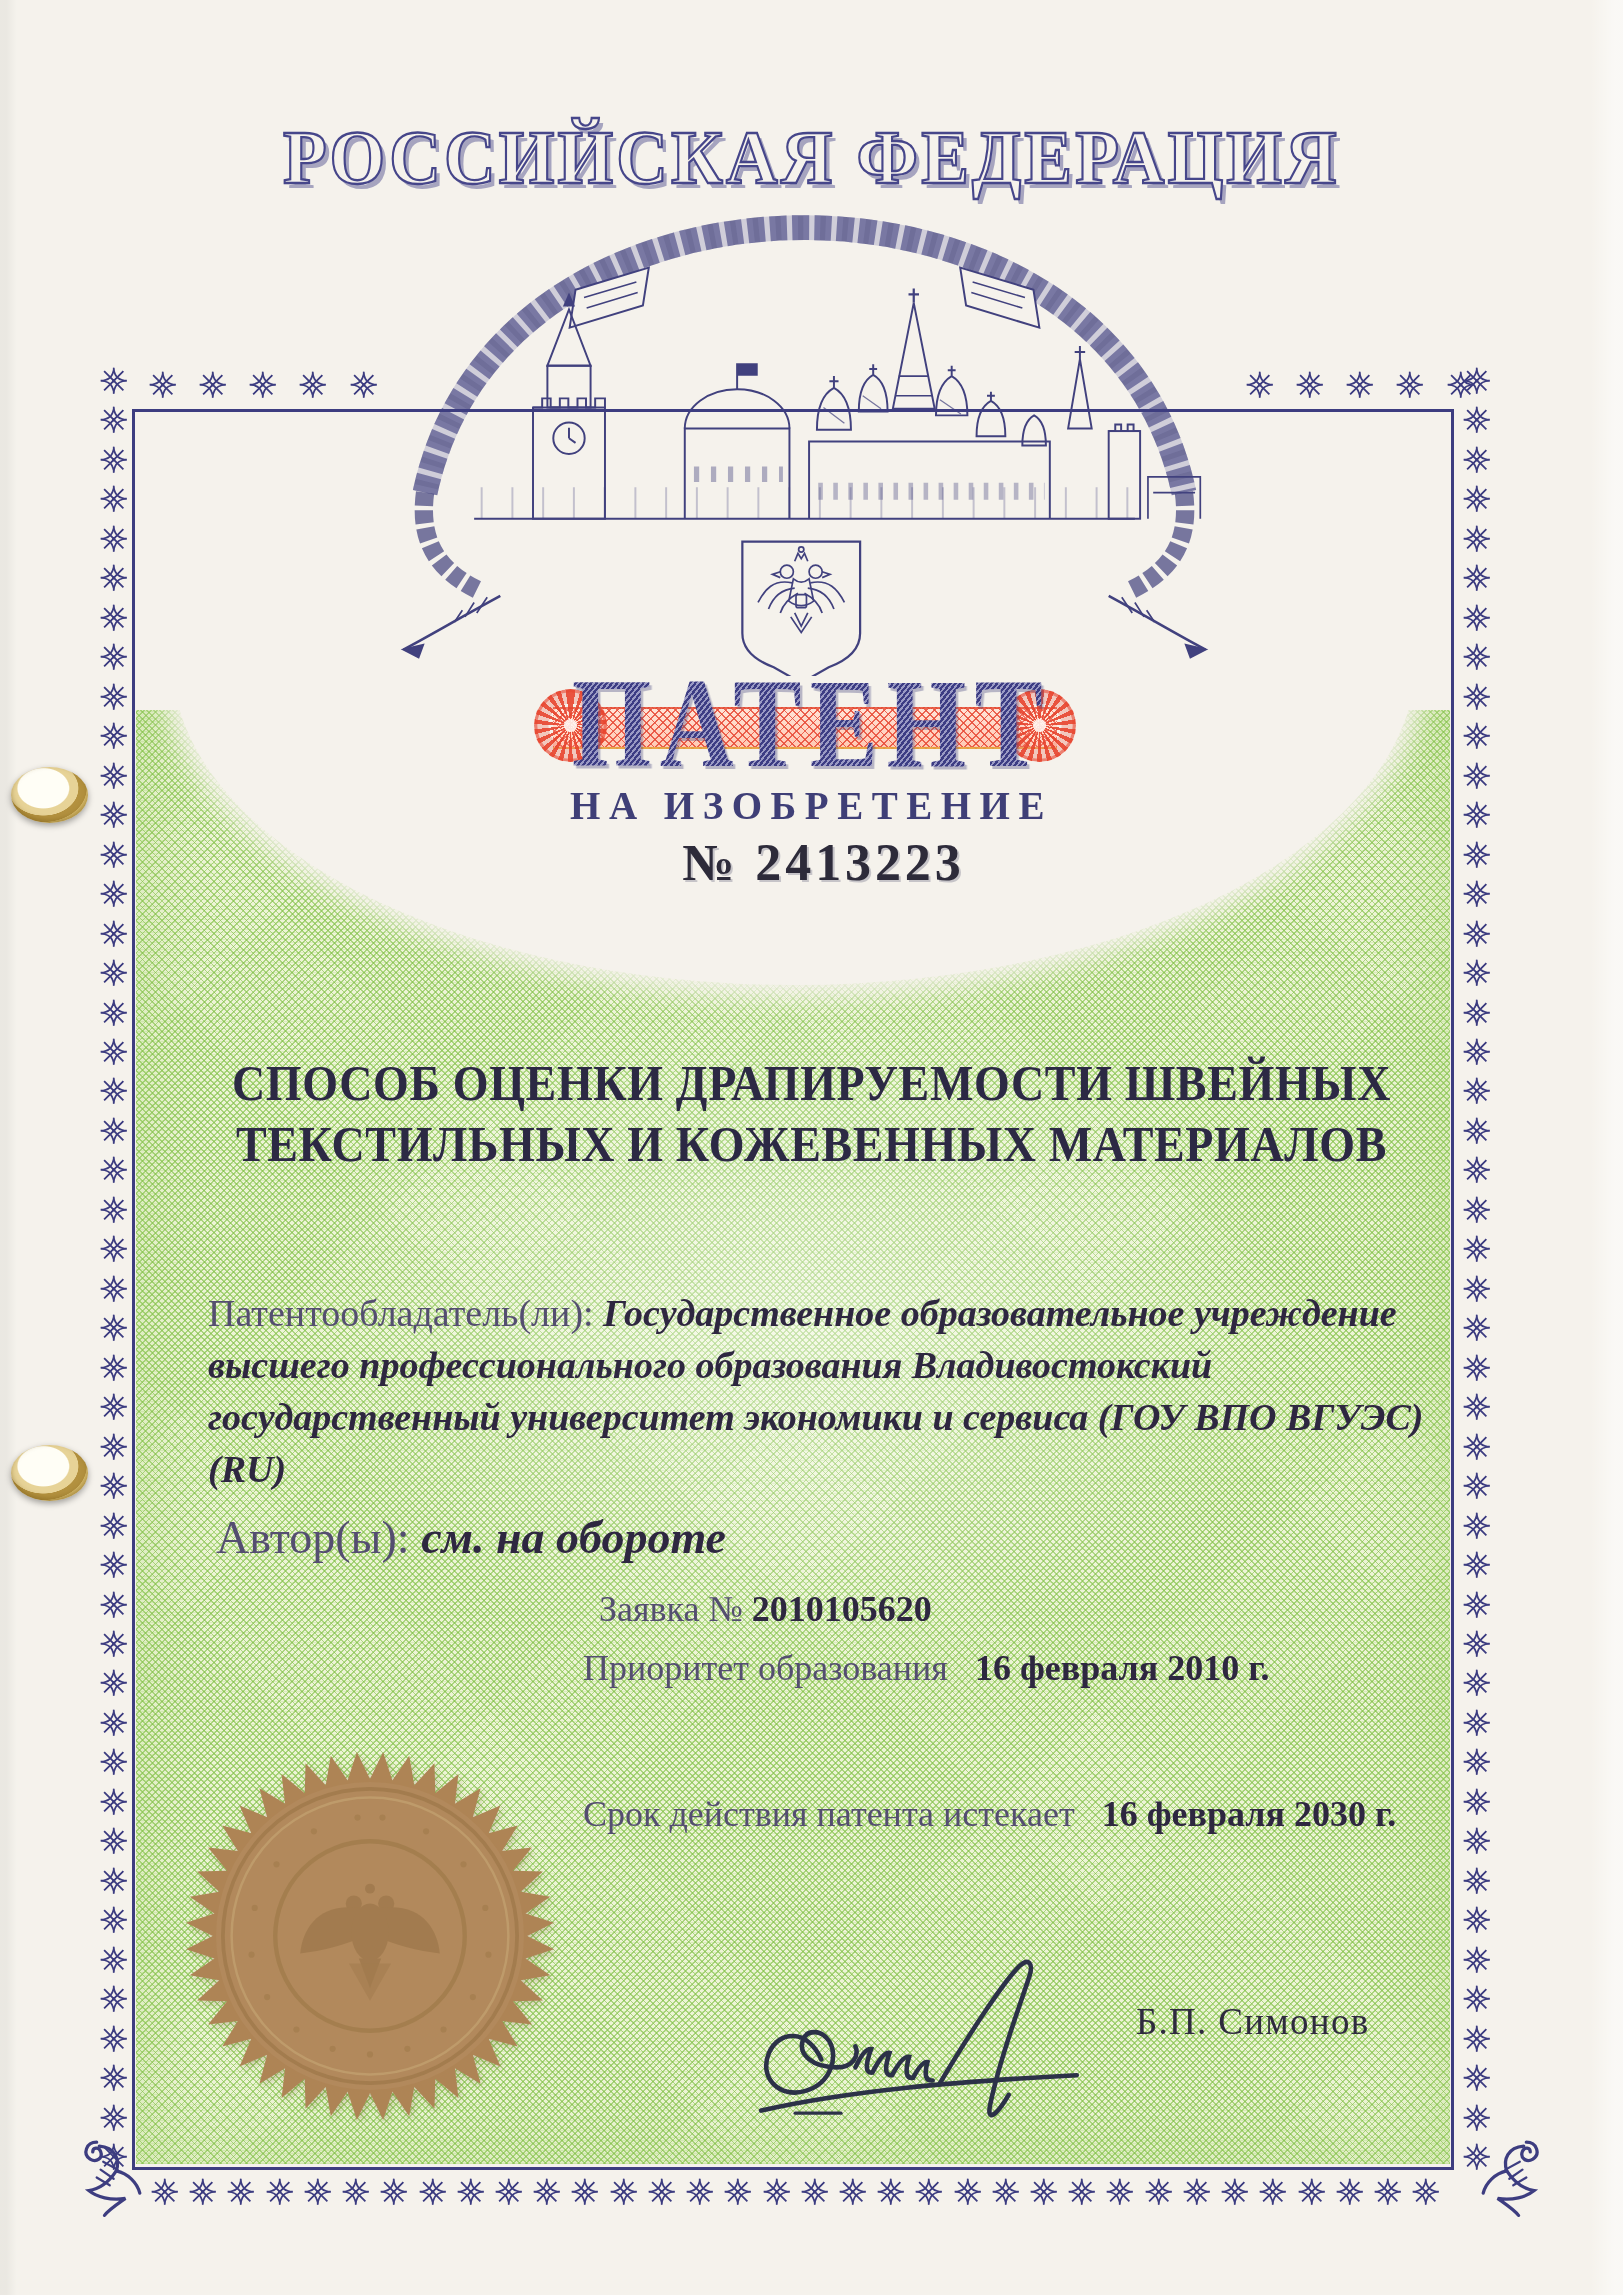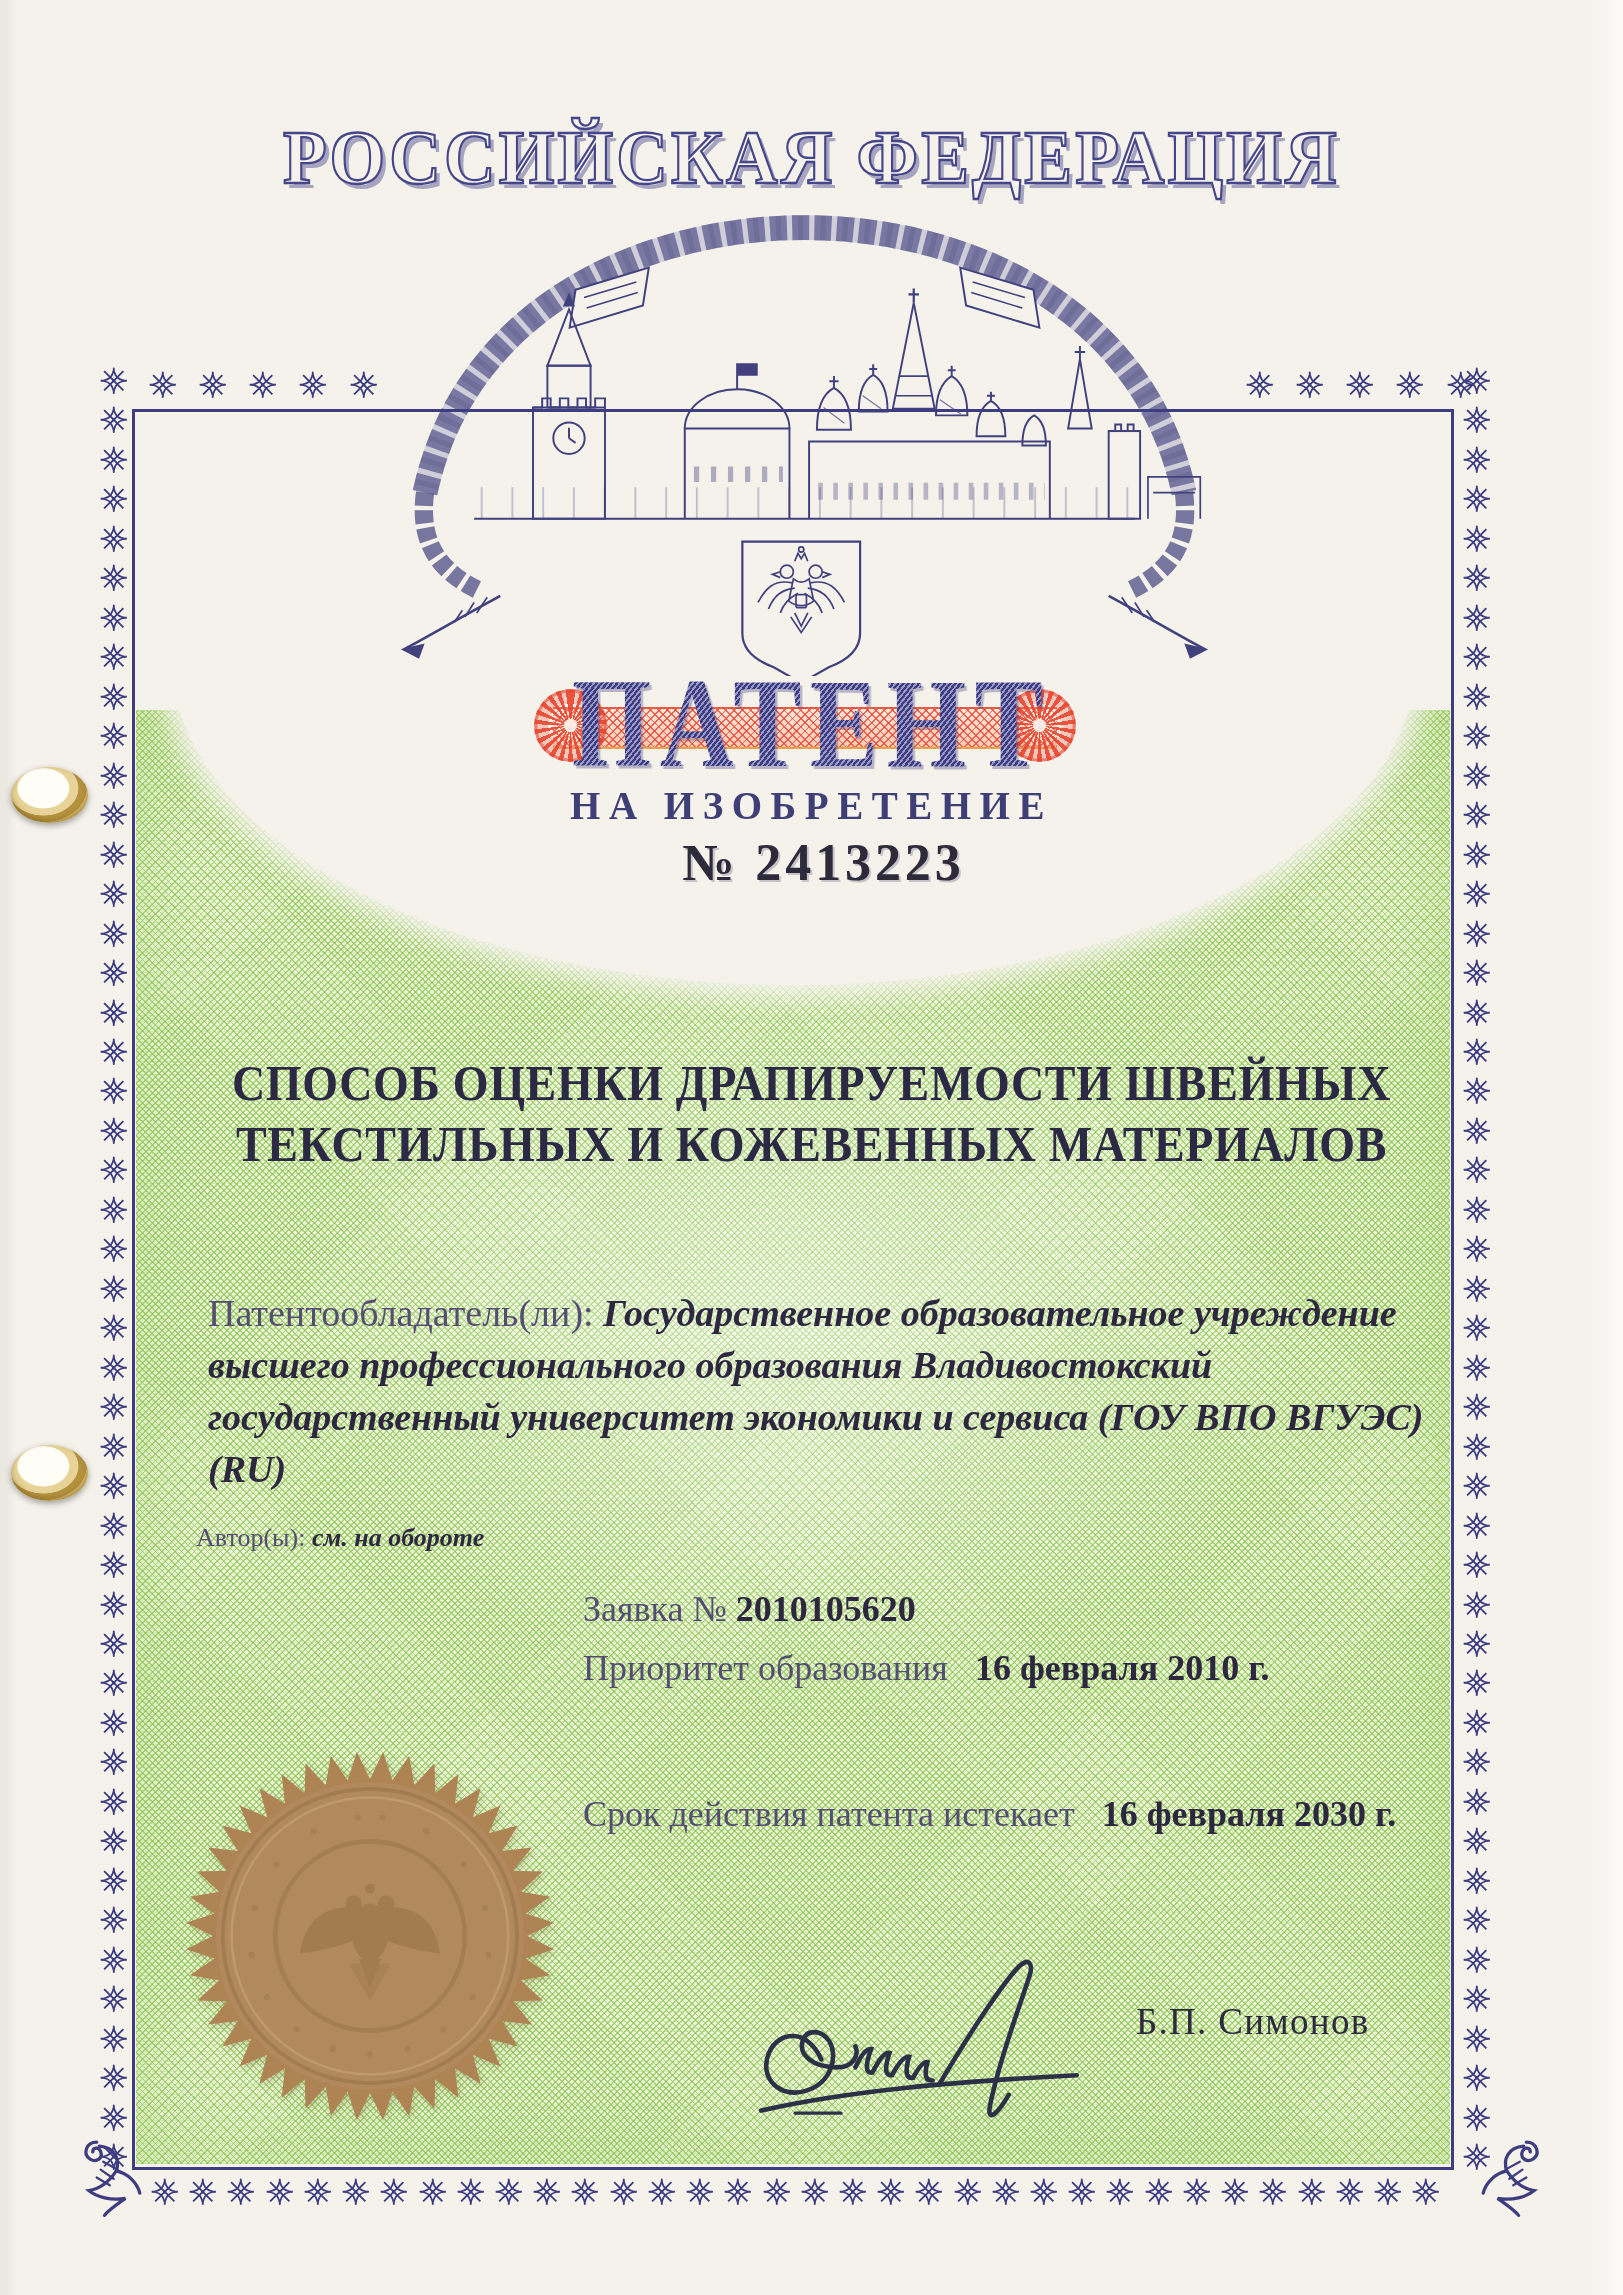--- a/index.html
+++ b/index.html
@@ -79,26 +79,26 @@
   .number{left:12px; top:833px; width:100%; text-align:center; font-size:52px; font-weight:bold; letter-spacing:3.9px; color:#2d2b3a; z-index:3;
     text-shadow:2px 2px 0 rgba(60,60,90,.25);}
 
   
   .title{left:0; top:1053px; width:100%; text-align:center; z-index:3;
     font-size:50px; line-height:61px; font-weight:bold; letter-spacing:0.7px; color:#2c2944;
     transform:scaleX(.92); transform-origin:center;}
 
   
   .holder{left:208px; top:1287px; width:1221px; font-size:38px; line-height:52px; z-index:3;}
-  .authors{left:196px; top:1512px; width:1221px; font-size:26px; line-height:52px; z-index:3;}
+  .authors{left:216px; top:1512px; width:1221px; font-size:46px; line-height:52px; z-index:3;}
   .label{color:#544e70;}
   .val-bi{font-weight:bold; font-style:italic; color:#2e2740;margin-top:30px;}
   .val-b{font-weight:bold; color:#2e2740;}
   .info{left:583px; width:871px; font-size:36px; line-height:44px; z-index:3;}
-  .info-1{top:1587px;} .info-2{top:1646px;} .info-3{top:1698px;} .info-4{top:1792px;}
+  .info-1{top:1587px;margin-left:16px;} .info-2{top:1646px;} .info-3{top:1698px;} .info-4{top:1792px;}
   .sig-title{left:583px; top:1872px; width:880px; font-size:37px; line-height:45px; font-weight:bold; font-style:italic; color:#2e2838; z-index:3;}
   .signature{left:723px; top:1956px; width:439px; height:167px; z-index:4;}
   .sig-name{left:1136px; top:2000px; font-size:37px; color:#2e2a3e; z-index:4; letter-spacing:1.3px;}
 
   
   .seal{left:183px; top:1749px; width:374px; height:374px; z-index:6; filter:drop-shadow(2px 3.3px 3.9px rgba(90,60,20,.25));}
 </style>
 </head>
 <body>
 

